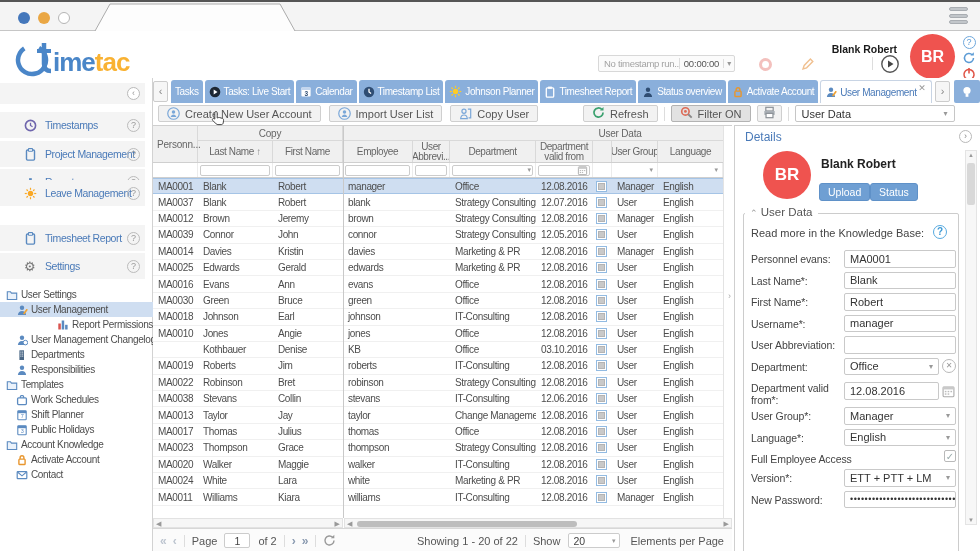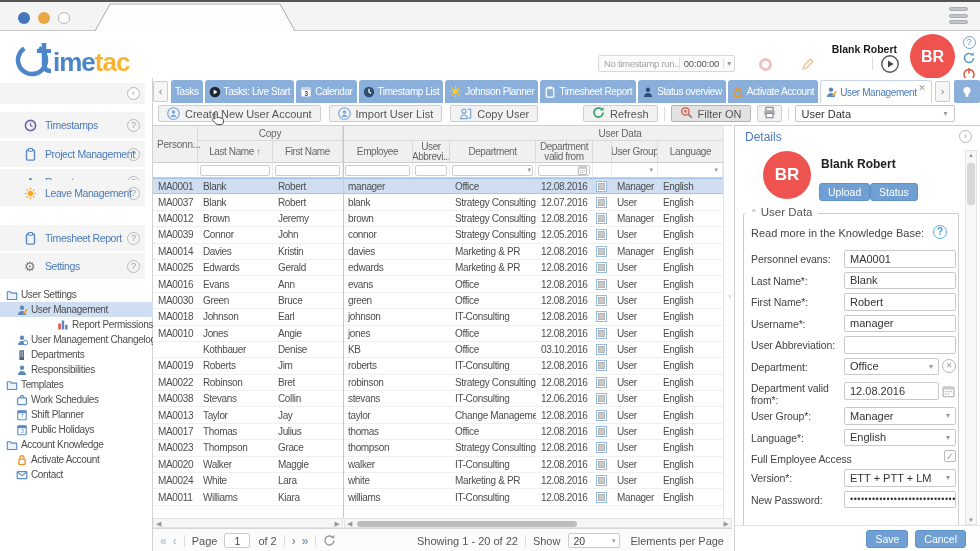--- a/index.html
+++ b/index.html
@@ -1079,18 +1079,14 @@
           <span class="ctr">
             <div class="din pwdots">••••••••••••••••••••••••••••••</div>
           </span>
         </div>
       </div>
     <div class="dscroll">
       <span class="up">▲</span>
         <span class="dn">▼</span>
         <div class="th"></div>
     </div>
-    <div class="dfoot">
-      <div class="bbtn">Save</div>
-      <div class="bbtn">Cancel</div>
-    </div>
   </div>
 </div>
 
 </body></html>

